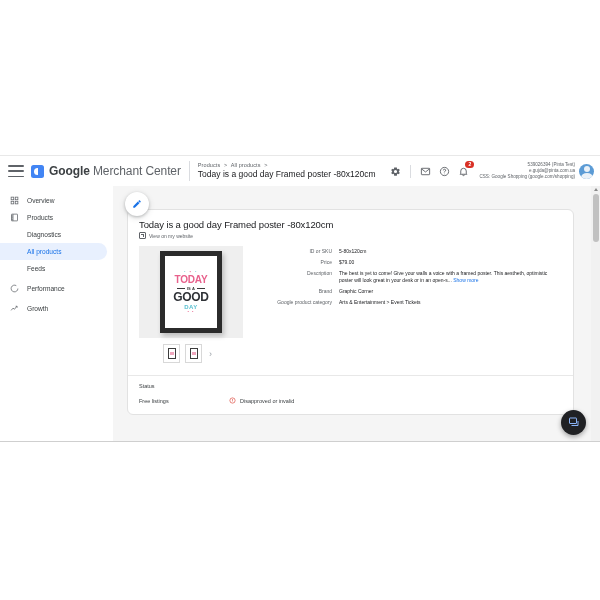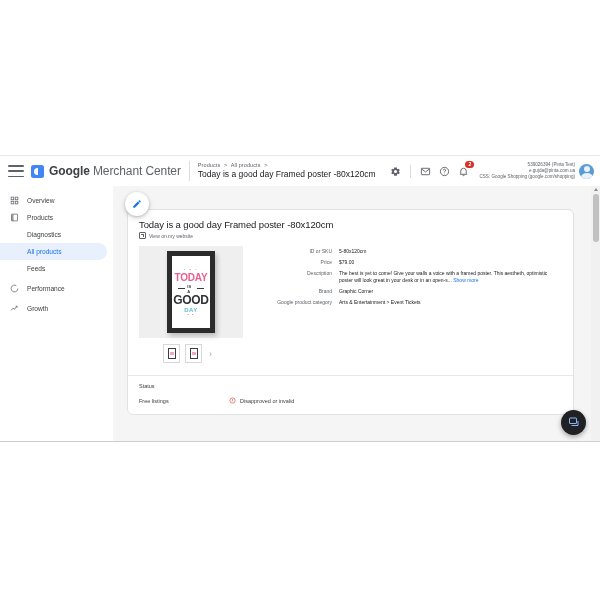--- a/index.html
+++ b/index.html
@@ -131,21 +131,21 @@
   .ext-ico { width: 5px; height: 5px; border: 0.8px solid #5f6368; border-radius: 1px; position: relative; }
   .ext-ico::after { content:""; position:absolute; left:1px; top:1px; width:2px; height:2px; border-top:0.8px solid #5f6368; border-right:0.8px solid #5f6368; }
   .body-row { display: flex; margin-top: 7px; }
   
   .poster-wrap { width: 107px; flex: 0 0 auto; }
   .poster {
     width: 104px; height: 92px; background: #efefef; position: relative;
     display: flex; align-items: center; justify-content: center;
   }
   .frame {
-    width: 48px; height: 82px; background: #2b2b2b; padding: 5px; box-sizing: border-box;
+    width: 62px; height: 82px; background: #2b2b2b; padding: 5px; box-sizing: border-box;
     box-shadow: 2px 3px 5px rgba(0,0,0,.22);
   }
   .mat { width: 100%; height: 100%; background: #ffffff; padding: 7px 6px; box-sizing: border-box;
          display: flex; flex-direction: column; align-items: center; justify-content: center; }
   .p-dots { font-size: 4px; color: #8ad6d6; letter-spacing: 1.5px; line-height: 4px; }
   .p-dots b { color: #e8618c; }
   .p-today { font-size: 10px; font-weight: 700; color: #e8618c; line-height: 10px; letter-spacing: -0.2px; margin-top: 1px; font-family: "Liberation Sans", sans-serif; }
   .p-isa { display: flex; align-items: center; gap: 2px; margin: 1px 0; width: 100%; justify-content: center;}
   .p-isa i { display: block; height: 1px; background: #3a3a3a; width: 8px; }
   .p-isa span { font-size: 4px; font-weight: 700; color: #3a3a3a; letter-spacing: 0.2px; }

